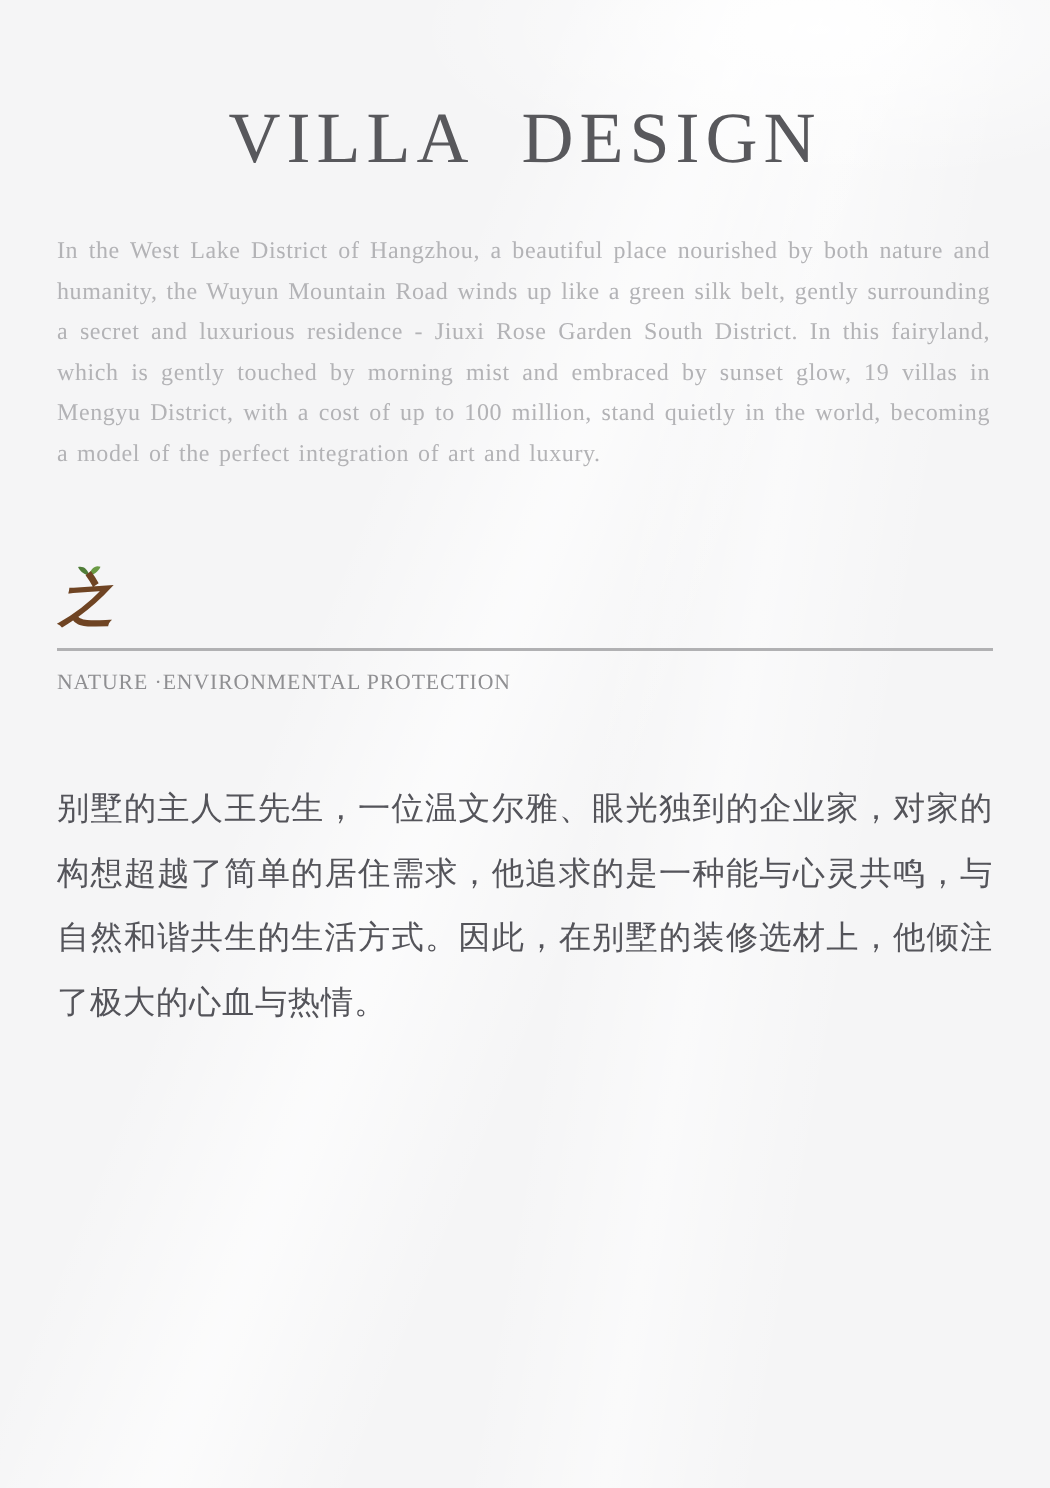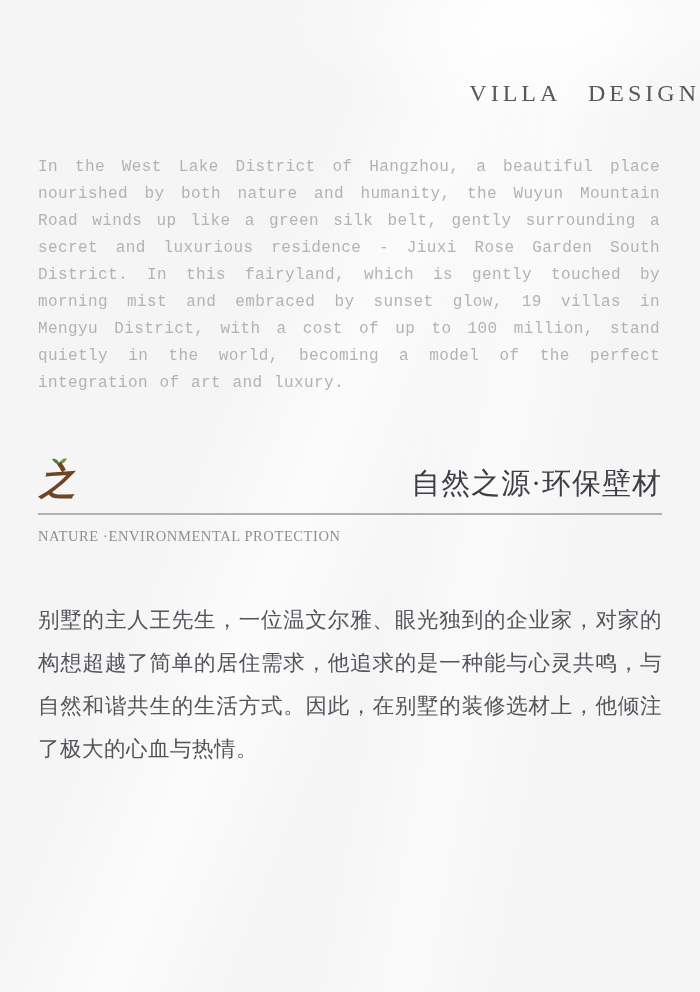--- a/index.html
+++ b/index.html
@@ -15,41 +15,41 @@
     overflow: hidden;
     background:
       radial-gradient(ellipse 420px 160px at 78% 2%, rgba(255,255,255,0.9) 0%, rgba(255,255,255,0) 65%),
       linear-gradient(112deg, rgba(255,255,255,0) 34%, rgba(255,255,255,0.65) 46%, rgba(255,255,255,0) 58%),
       linear-gradient(100deg, rgba(255,255,255,0) 55%, rgba(255,255,255,0.5) 66%, rgba(255,255,255,0) 78%),
       #f5f5f6;
     font-family: "Liberation Serif", "DejaVu Serif", serif;
   }
   .page-title {
     margin: 70px 0 2px 0;
-    text-align: right;
+    text-align: center;
     font-family: "Liberation Serif", "DejaVu Serif", serif;
     font-weight: 400;
-    font-size: 24px;
+    font-size: 48px;
     line-height: 46px;
     letter-spacing: 4px;
     word-spacing: 18px;
     color: #58585c;
   }
   .intro-zh {
     margin: 64px 38px 0 38px;
     font-size: 21.5px;
     line-height: 43px;
     letter-spacing: 0.5px;
     text-align: justify;
     text-justify: inter-ideograph;
     color: #54545a;
   }
   .intro-en {
     margin: 38px 40px 0 38px;
-    font-family: Liberation Mono, monospace;
+    font-family: Liberation Serif, serif;
     font-size: 16px;
     line-height: 27px;
     letter-spacing: 0.4px;
     word-spacing: 1.5px;
     text-align: justify;
     color: #b3b3b6;
   }
   .section-header {
     display: flex;
     justify-content: space-between;
@@ -121,21 +121,20 @@
   <p class="intro-en">In the West Lake District of Hangzhou, a beautiful place nourished by both nature and humanity, the Wuyun Mountain Road winds up like a green silk belt, gently surrounding a secret and luxurious residence - Jiuxi Rose Garden South District. In this fairyland, which is gently touched by morning mist and embraced by sunset glow, 19 villas in Mengyu District, with a cost of up to 100 million, stand quietly in the world, becoming a model of the perfect integration of art and luxury.</p>
 
   <div class="section-header">
     <span class="calligraphy-mark">
       <svg class="leaf-icon" viewBox="0 0 20 12" aria-hidden="true">
         <path d="M10 11 C9 6 5.5 3.2 1.2 4.2 C3.2 8.4 7 10.4 10 11 Z" fill="#4f7d38"></path>
         <path d="M10 11 C11 5.2 14.8 2.4 18.8 4 C17 8.2 13 10.4 10 11 Z" fill="#6a9a44"></path>
       </svg>
       <span class="calligraphy-glyph">之</span>
     </span>
-    <h2 class="section-title">自然之源·环保壁材</h2>
   </div>
 
   <hr class="section-divider">
 
   <div class="section-subtitle">NATURE ·ENVIRONMENTAL PROTECTION</div>
 
   <p class="body-zh">别墅的主人王先生，一位温文尔雅、眼光独到的企业家，对家的构想超越了简单的居住需求，他追求的是一种能与心灵共鸣，与自然和谐共生的生活方式。因此，在别墅的装修选材上，他倾注了极大的心血与热情。</p>
 
 </div>
 

